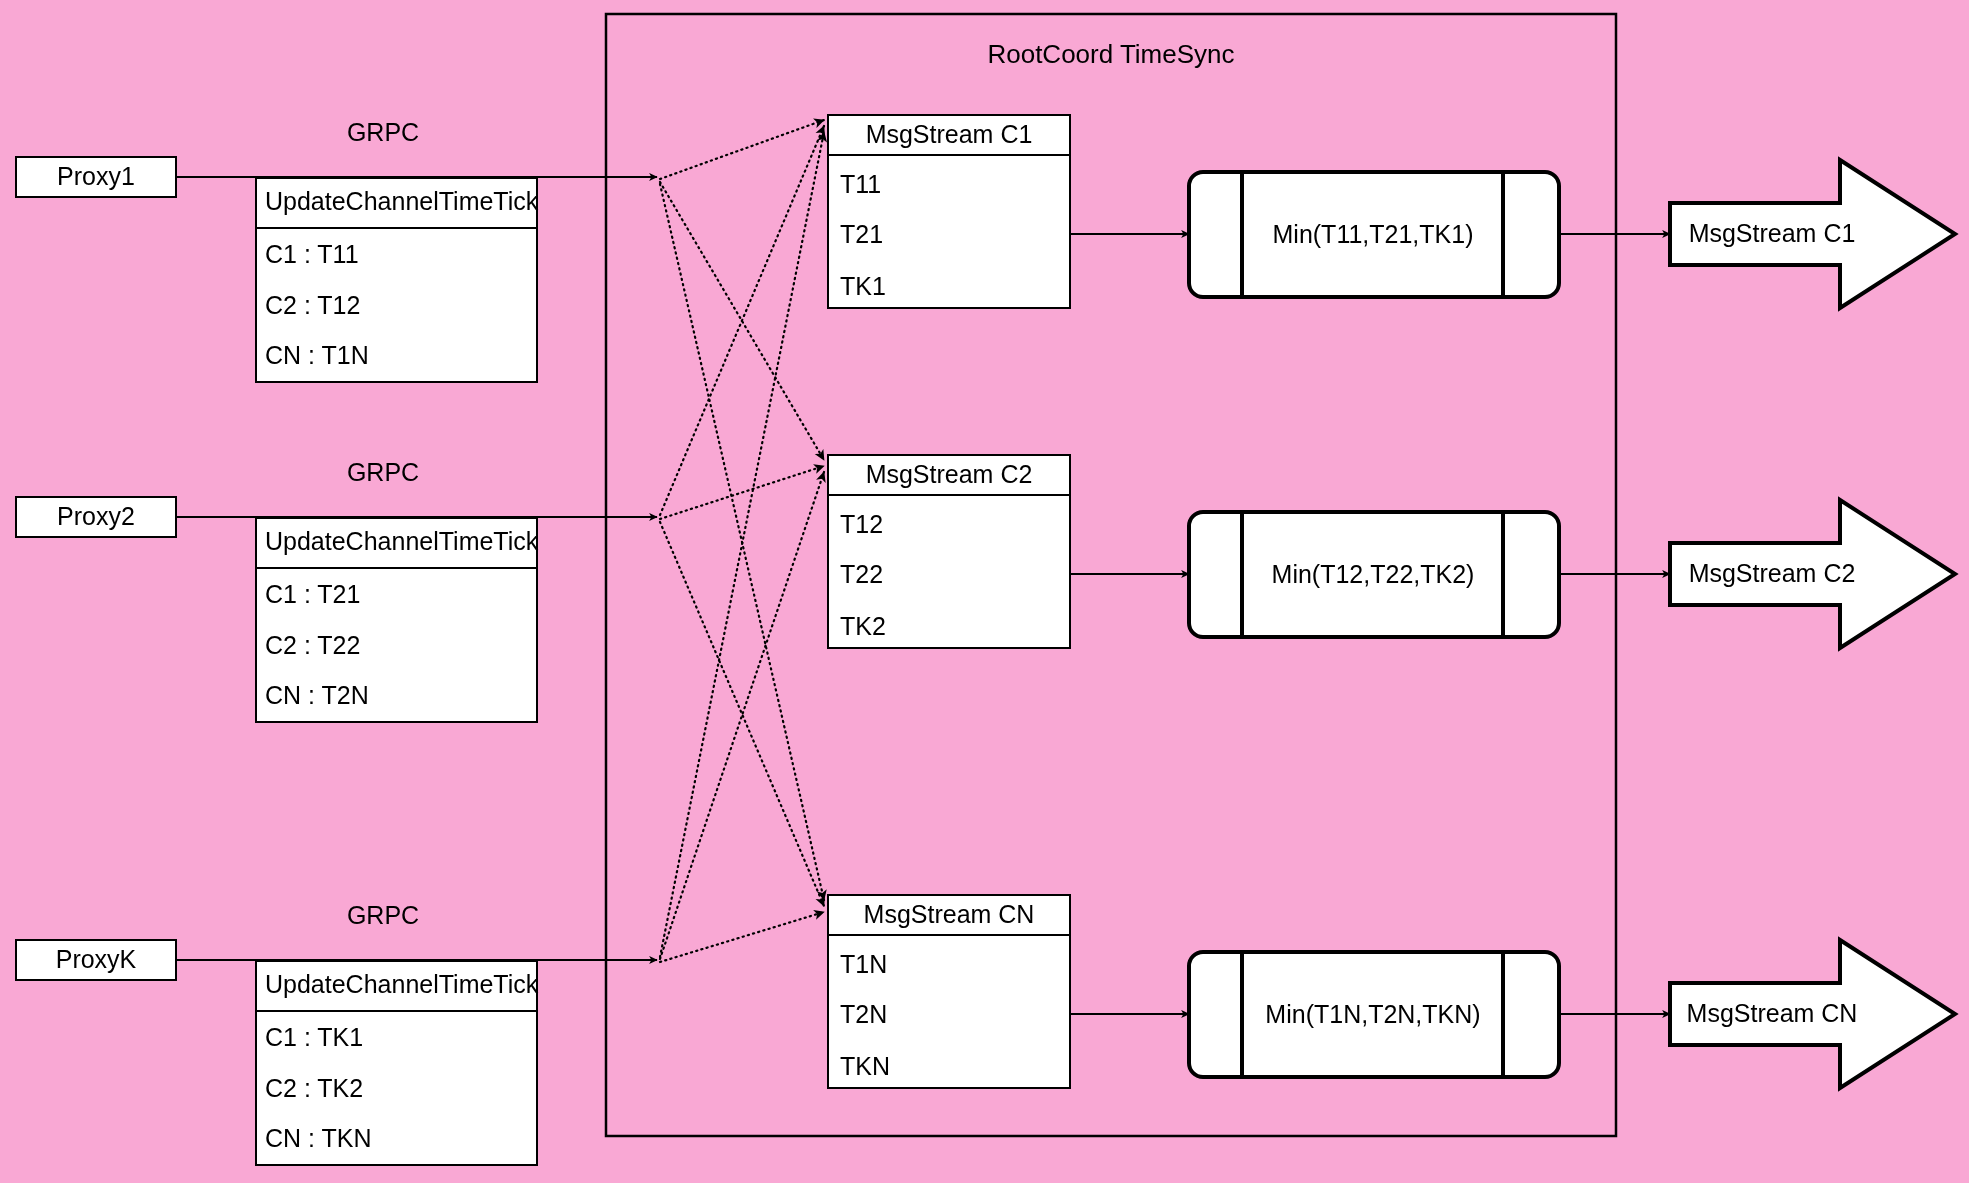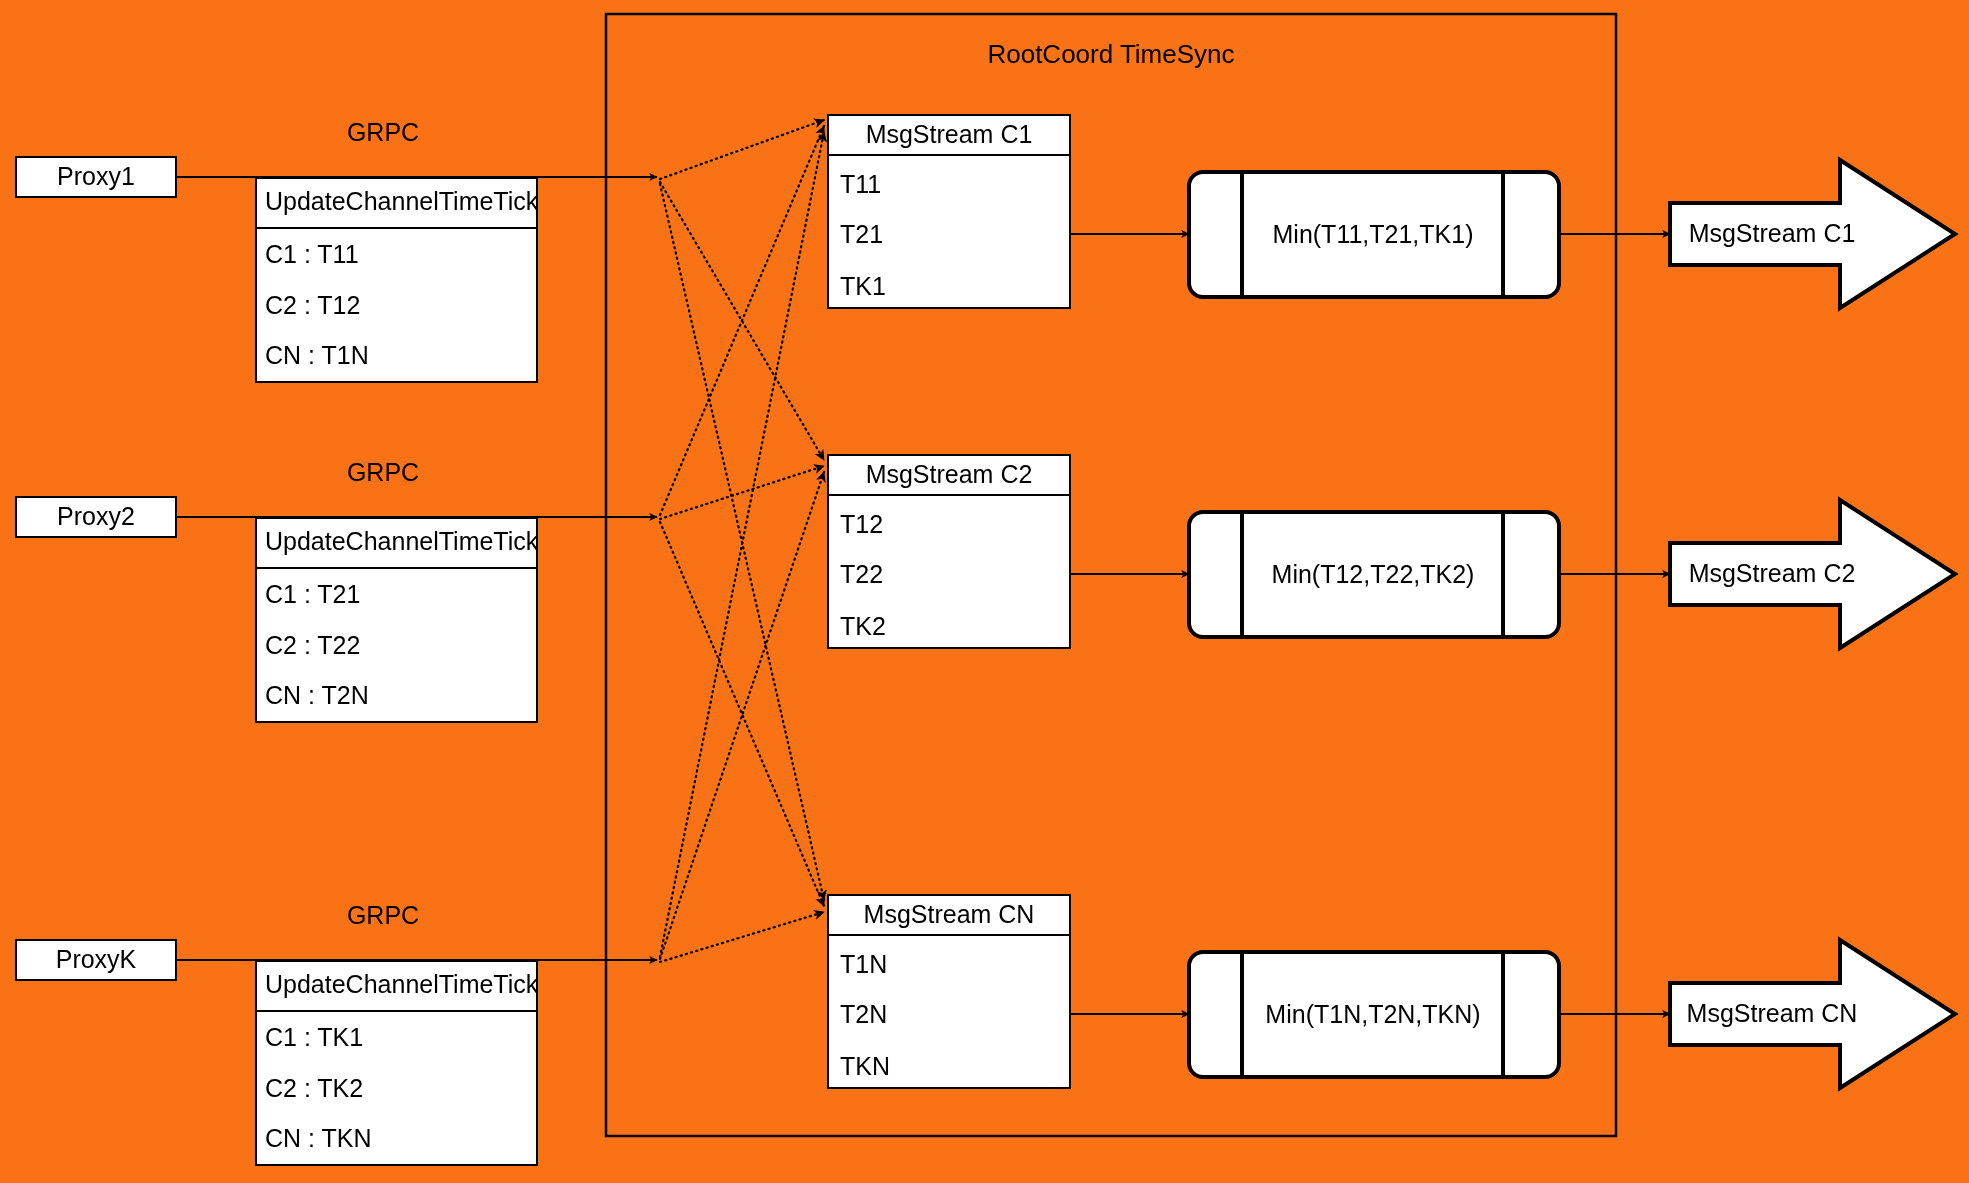--- a/index.html
+++ b/index.html
@@ -7,21 +7,21 @@
     padding: 0;
     background: #ffffff;
   }
   body {
     font-family: "Liberation Sans", sans-serif;
   }
   #stage {
     position: relative;
     width: 1969px;
     height: 1183px;
-    background: #f97316;
+    background: #f9a8d4;
     overflow: hidden;
   }
   svg#diagram {
     position: absolute;
     left: 0;
     top: 0;
     width: 1969px;
     height: 1183px;
   }
   .shape-stroke {

